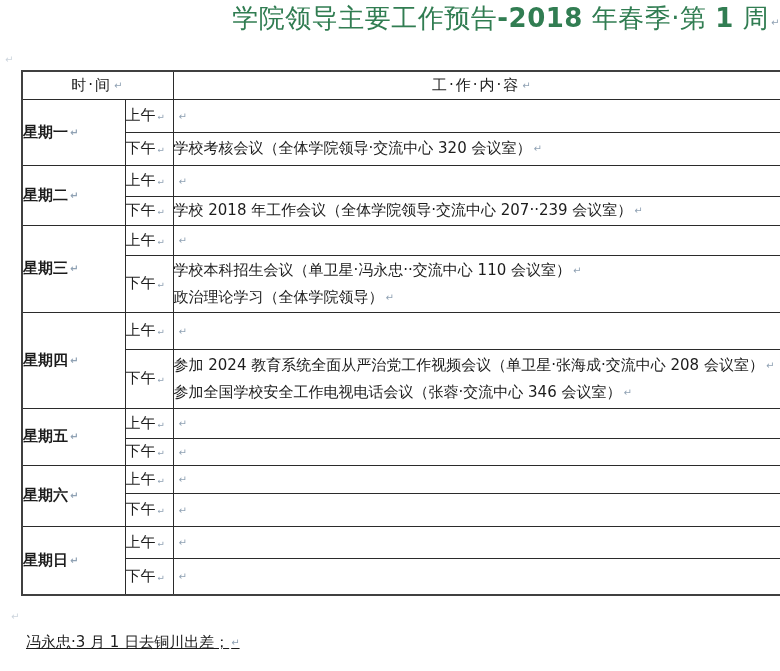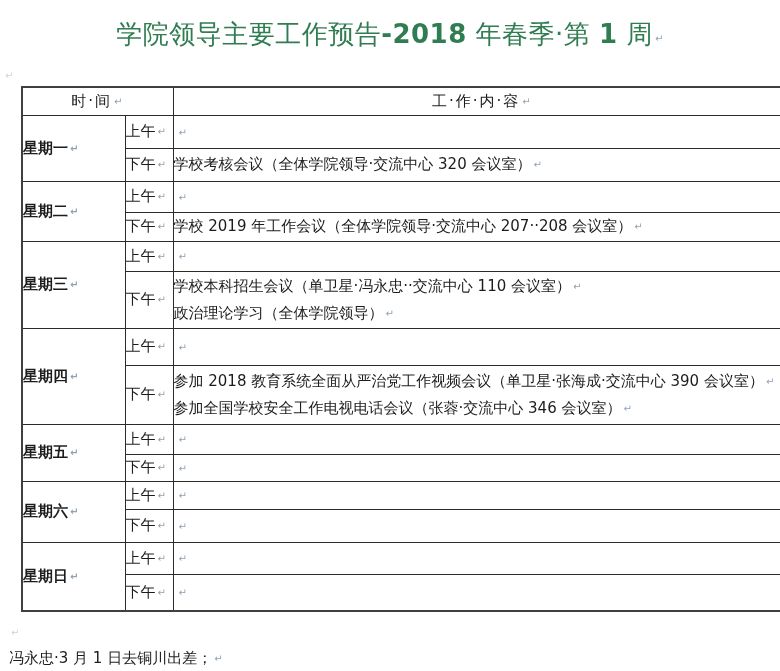--- a/index.html
+++ b/index.html
@@ -7,22 +7,22 @@
     margin: 0; padding: 0;
     width: 780px; height: 671px;
     background: #ffffff;
     font-family: "DejaVu Sans", sans-serif;
     color: #1c1c1c;
   }
   .page { position: relative; width: 780px; height: 671px; overflow: hidden; }
 
   
   .doc-title {
-    padding-top: 18px;
-    text-align: center;
+    padding-top: 2px;
+    text-align: right;
     font-size: 26px;
     line-height: 32px;
     color: #317d52;
     letter-spacing: 0.5px;
     white-space: nowrap;
   }
   .doc-title .latin { font-weight: bold; }
 
   
   .pmark {
@@ -50,31 +50,32 @@
     font-size: 15px;
     vertical-align: middle;
     overflow: hidden;
   }
   td.hdr-cell {
     text-align: center;
     letter-spacing: 2px;
     white-space: nowrap;
   }
   td.day-cell { padding-left: 7px; white-space: nowrap; font-weight: bold; }
-  td.period-cell { padding-left: 4px; white-space: nowrap; }
+  td.period-cell { padding-left: 4px; white-space: nowrap; font-family: Liberation Mono, monospace; }
   td.content-cell { padding-left: 3px; }
   td.content-cell .line { line-height: 27px; white-space: nowrap; }
   td.content-cell .pmark.cell-empty { margin-left: 5px; }
 
   
   .footer-note {
-    margin: 10px 0 0 9px;
+    margin: 10px 0 0 26px;
     font-size: 15px;
     line-height: 21px;
     white-space: nowrap;
+    text-decoration: underline;
   }
 </style>
 </head>
 <body>
 
 <div class="page">
 
   <div class="doc-title">
     <span>学院领导主要工作预告</span><span class="latin">-2018</span><span> 年春季·第 </span><span class="latin">1</span><span> 周</span><span class="pmark">↵</span>
   </div>
@@ -107,21 +108,21 @@
     </tr>
 
     <tr style="height:31px">
       <td rowspan="2" class="day-cell"><span>星期二</span><span class="pmark">↵</span></td>
       <td class="period-cell"><span>上午</span><span class="pmark">↵</span></td>
       <td class="content-cell"><span class="pmark cell-empty">↵</span></td>
     </tr>
     <tr style="height:29px">
       <td class="period-cell"><span>下午</span><span class="pmark">↵</span></td>
       <td class="content-cell">
-        <div class="line"><span>学校 2019 年工作会议（全体学院领导·交流中心 207··208 会议室）</span><span class="pmark">↵</span></div>
+        <div class="line"><span>学校 2018 年工作会议（全体学院领导·交流中心 207··239 会议室）</span><span class="pmark">↵</span></div>
       </td>
     </tr>
 
     <tr style="height:30px">
       <td rowspan="2" class="day-cell"><span>星期三</span><span class="pmark">↵</span></td>
       <td class="period-cell"><span>上午</span><span class="pmark">↵</span></td>
       <td class="content-cell"><span class="pmark cell-empty">↵</span></td>
     </tr>
     <tr style="height:57px">
       <td class="period-cell"><span>下午</span><span class="pmark">↵</span></td>
@@ -132,21 +133,21 @@
     </tr>
 
     <tr style="height:37px">
       <td rowspan="2" class="day-cell"><span>星期四</span><span class="pmark">↵</span></td>
       <td class="period-cell"><span>上午</span><span class="pmark">↵</span></td>
       <td class="content-cell"><span class="pmark cell-empty">↵</span></td>
     </tr>
     <tr style="height:59px">
       <td class="period-cell"><span>下午</span><span class="pmark">↵</span></td>
       <td class="content-cell">
-        <div class="line"><span>参加 2018 教育系统全面从严治党工作视频会议（单卫星·张海成·交流中心 390 会议室）</span><span class="pmark">↵</span></div>
+        <div class="line"><span>参加 2024 教育系统全面从严治党工作视频会议（单卫星·张海成·交流中心 208 会议室）</span><span class="pmark">↵</span></div>
         <div class="line"><span>参加全国学校安全工作电视电话会议（张蓉·交流中心 346 会议室）</span><span class="pmark">↵</span></div>
       </td>
     </tr>
 
     <tr style="height:30px">
       <td rowspan="2" class="day-cell"><span>星期五</span><span class="pmark">↵</span></td>
       <td class="period-cell"><span>上午</span><span class="pmark">↵</span></td>
       <td class="content-cell"><span class="pmark cell-empty">↵</span></td>
     </tr>
     <tr style="height:27px">

